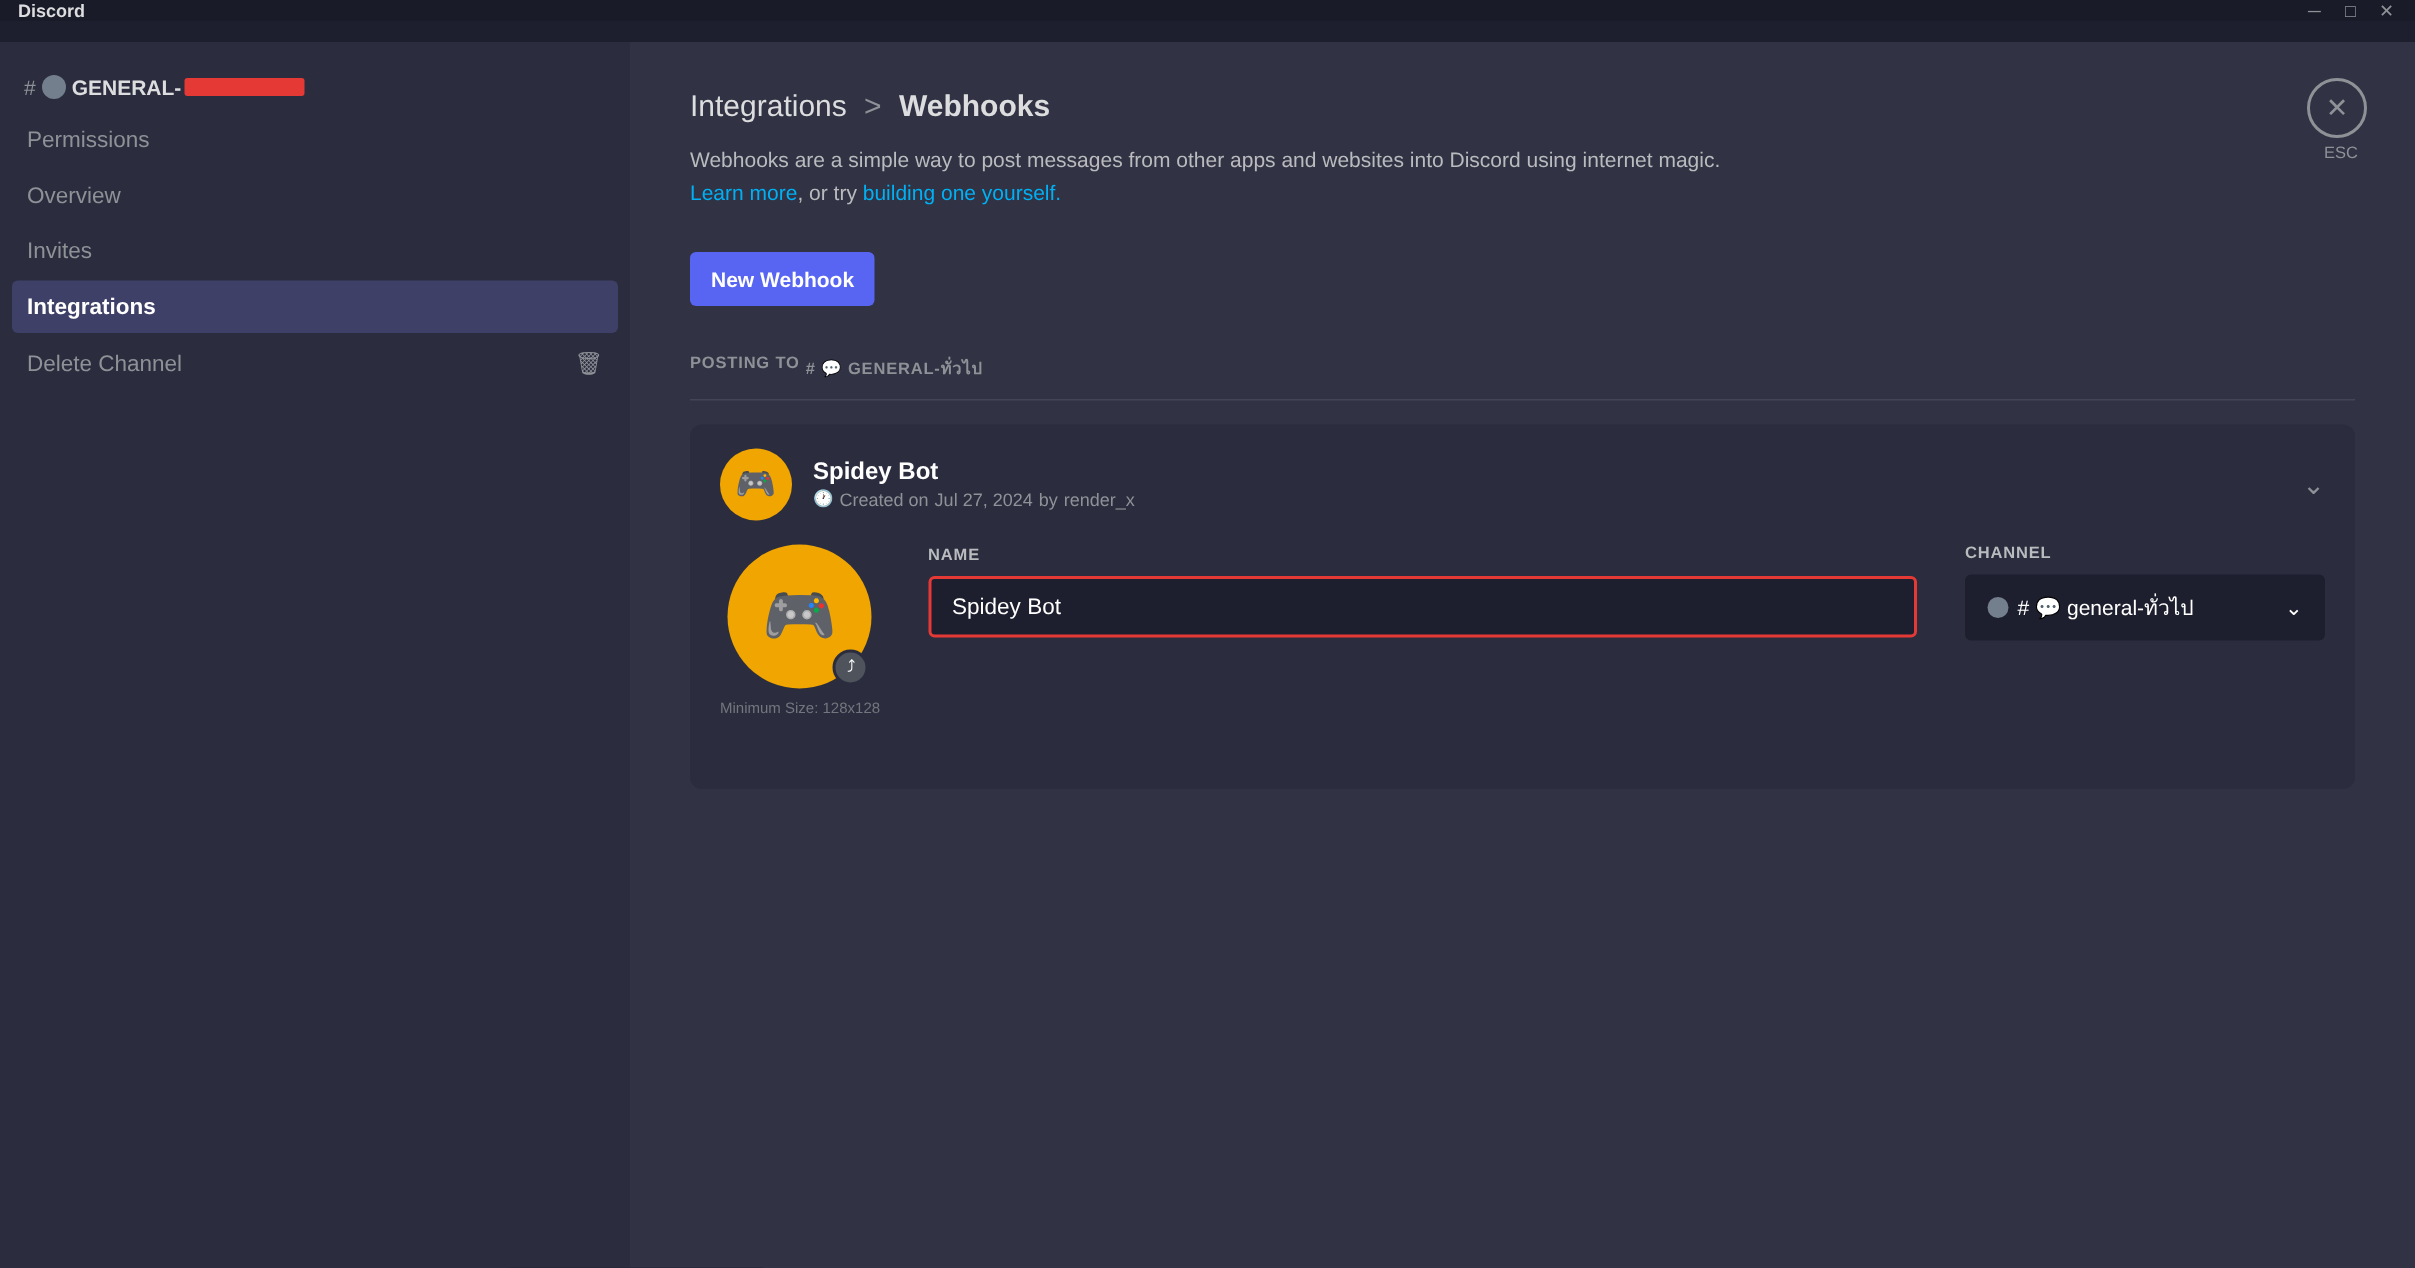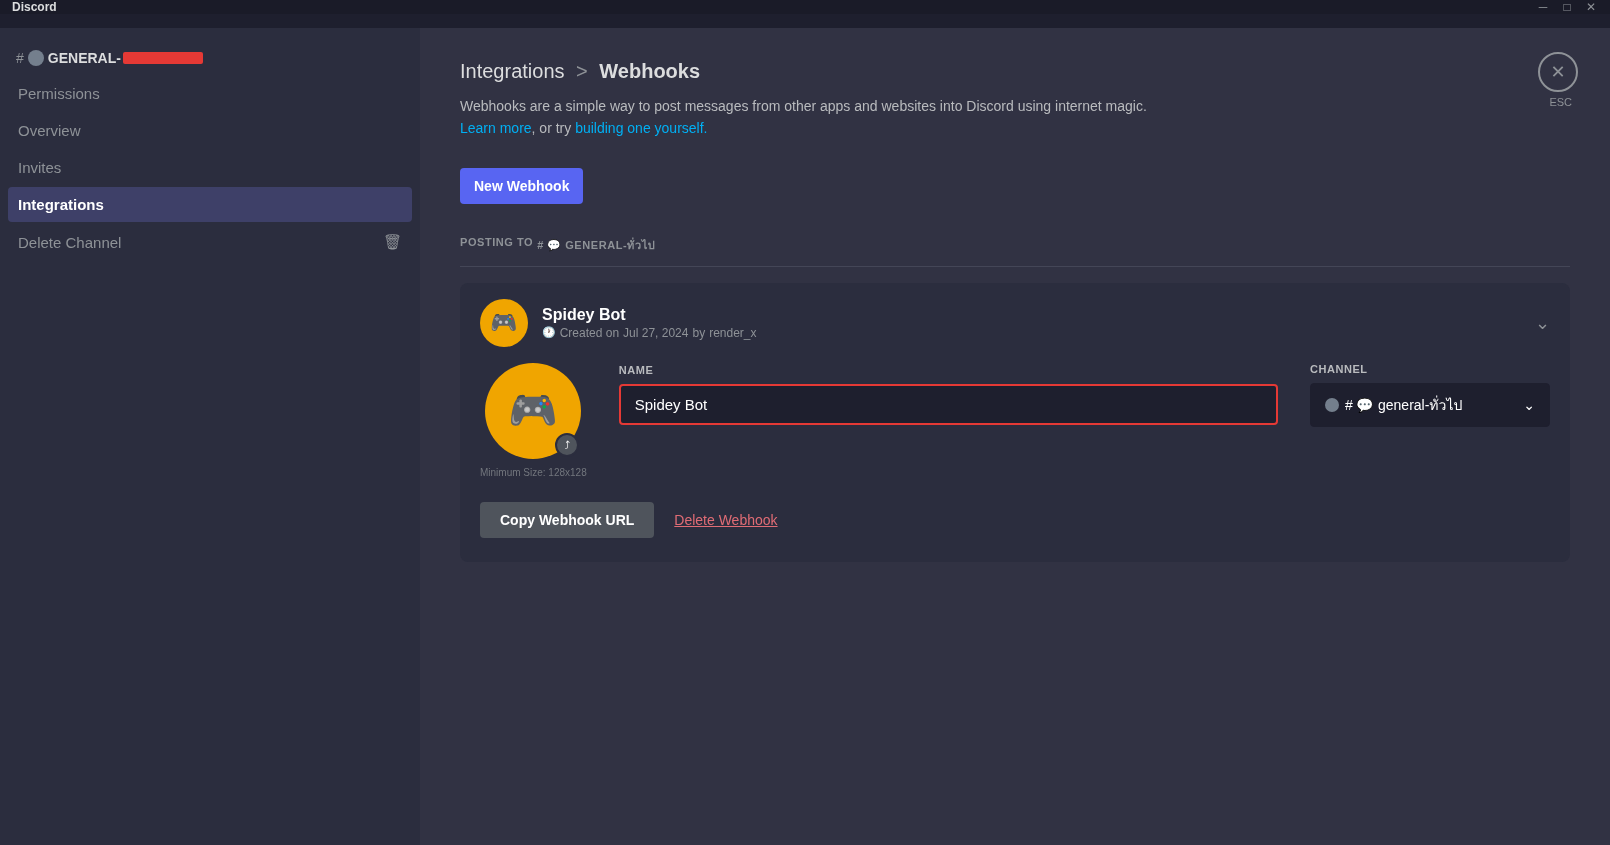--- a/index.html
+++ b/index.html
@@ -515,22 +515,18 @@
                     <span># 💬 general-ทั่วไป</span>
                   </div>
                   <span>⌄</span>
                 </div>
               </div>
             </div>
           </div>
 
         </div>
 
-        <div class="webhook-actions">
-          <button class="copy-url-btn">Copy Webhook URL</button>
-          <button class="delete-webhook-btn">Delete Webhook</button>
-        </div>
 
       </div>
     </div>
 
   </div>
 </div>
 
 </body></html>

